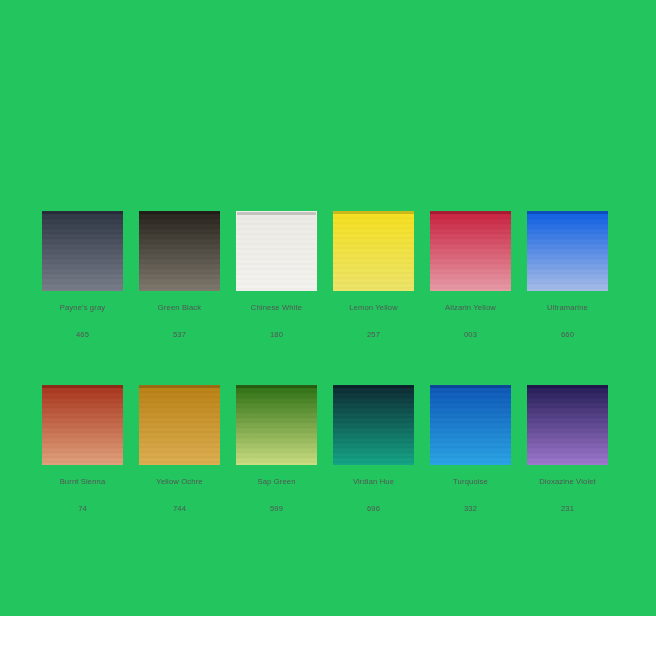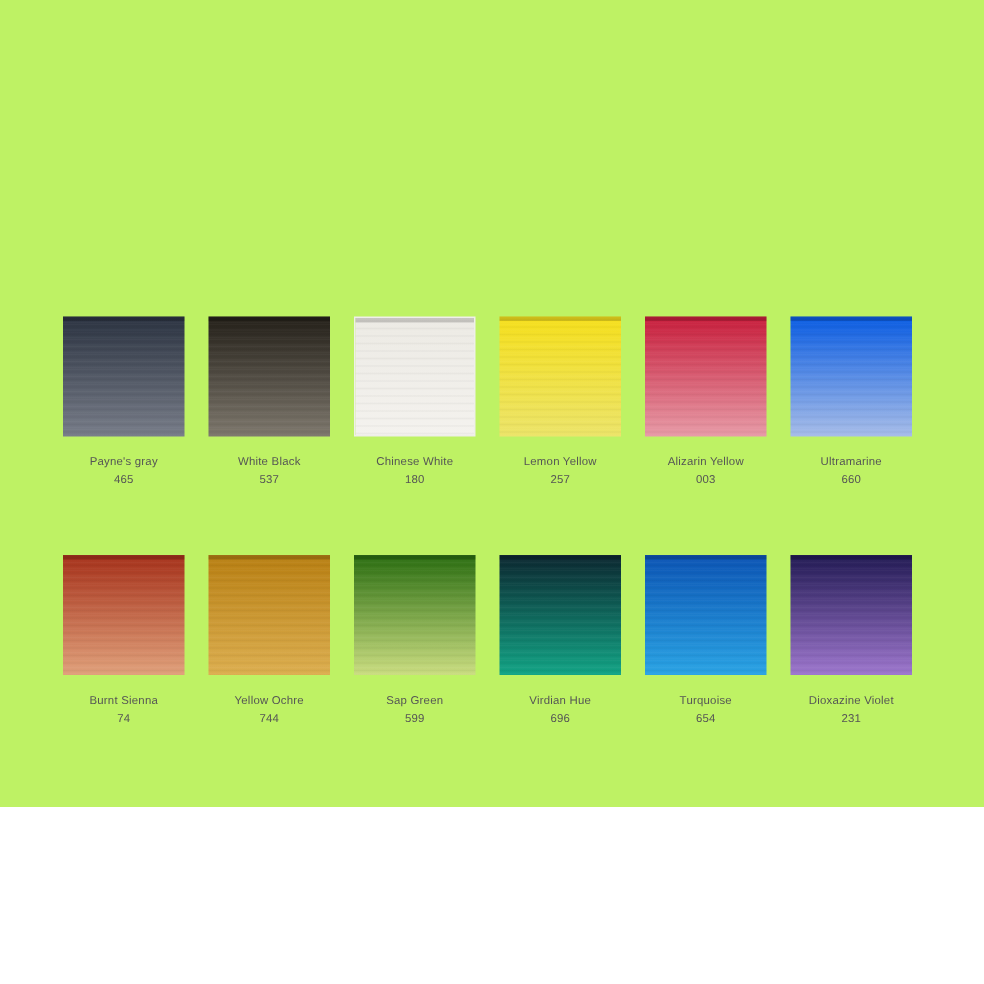--- a/index.html
+++ b/index.html
@@ -10,22 +10,22 @@
   body {
     width: 656px;
     height: 656px;
     background: #ffffff;
     font-family: "Liberation Sans", sans-serif;
     overflow: hidden;
   }
   #chart-root {
     position: relative;
     width: 656px;
-    height: 538px;
-    background: #bef264;
+    height: 616px;
+    background: #22c55e;
   }
   .swatch-grid {
     position: absolute;
     left: 42px;
     top: 211px;
     width: 572px;
     display: grid;
     grid-template-columns: repeat(6, 81px);
     column-gap: 16px;
     row-gap: 46px;
@@ -67,21 +67,21 @@
   .swatch-name {
     margin-top: 12px;
     font-size: 7.6px;
     line-height: 9px;
     color: #555555;
     text-align: center;
     letter-spacing: 0.15px;
     white-space: nowrap;
   }
   .swatch-code {
-    margin-top: 3px;
+    margin-top: 18px;
     font-size: 7.6px;
     line-height: 9px;
     color: #555555;
     letter-spacing: 0.15px;
   }
   .pale-chip {
     border: 1px solid #efeeea;
   }
 </style>
 </head>
@@ -95,21 +95,21 @@
           <div class="grain"></div>
         </div>
         <div class="swatch-name">Payne's gray</div>
         <div class="swatch-code">465</div>
       </div>
       <div class="swatch-cell">
         <div class="swatch-chip" style="background: linear-gradient(rgb(36, 32, 25) 0%, rgb(125, 119, 108) 100%);">
           <div class="topedge"></div>
           <div class="grain"></div>
         </div>
-        <div class="swatch-name">White Black</div>
+        <div class="swatch-name">Green Black</div>
         <div class="swatch-code">537</div>
       </div>
       <div class="swatch-cell">
         <div class="swatch-chip pale-chip" style="background: linear-gradient(rgb(236, 234, 228) 0%, rgb(244, 242, 238) 100%);">
           <div class="topedge"></div>
           <div class="grain"></div>
         </div>
         <div class="swatch-name">Chinese White</div>
         <div class="swatch-code">180</div>
       </div>
@@ -168,21 +168,21 @@
         </div>
         <div class="swatch-name">Virdian Hue</div>
         <div class="swatch-code">696</div>
       </div>
       <div class="swatch-cell">
         <div class="swatch-chip" style="background: linear-gradient(rgb(11, 84, 180) 0%, rgb(41, 163, 228) 100%);">
           <div class="topedge"></div>
           <div class="grain"></div>
         </div>
         <div class="swatch-name">Turquoise</div>
-        <div class="swatch-code">654</div>
+        <div class="swatch-code">332</div>
       </div>
       <div class="swatch-cell">
         <div class="swatch-chip" style="background: linear-gradient(rgb(34, 26, 84) 0%, rgb(157, 118, 205) 100%);">
           <div class="topedge"></div>
           <div class="grain"></div>
         </div>
         <div class="swatch-name">Dioxazine Violet</div>
         <div class="swatch-code">231</div>
       </div>
     </div>

